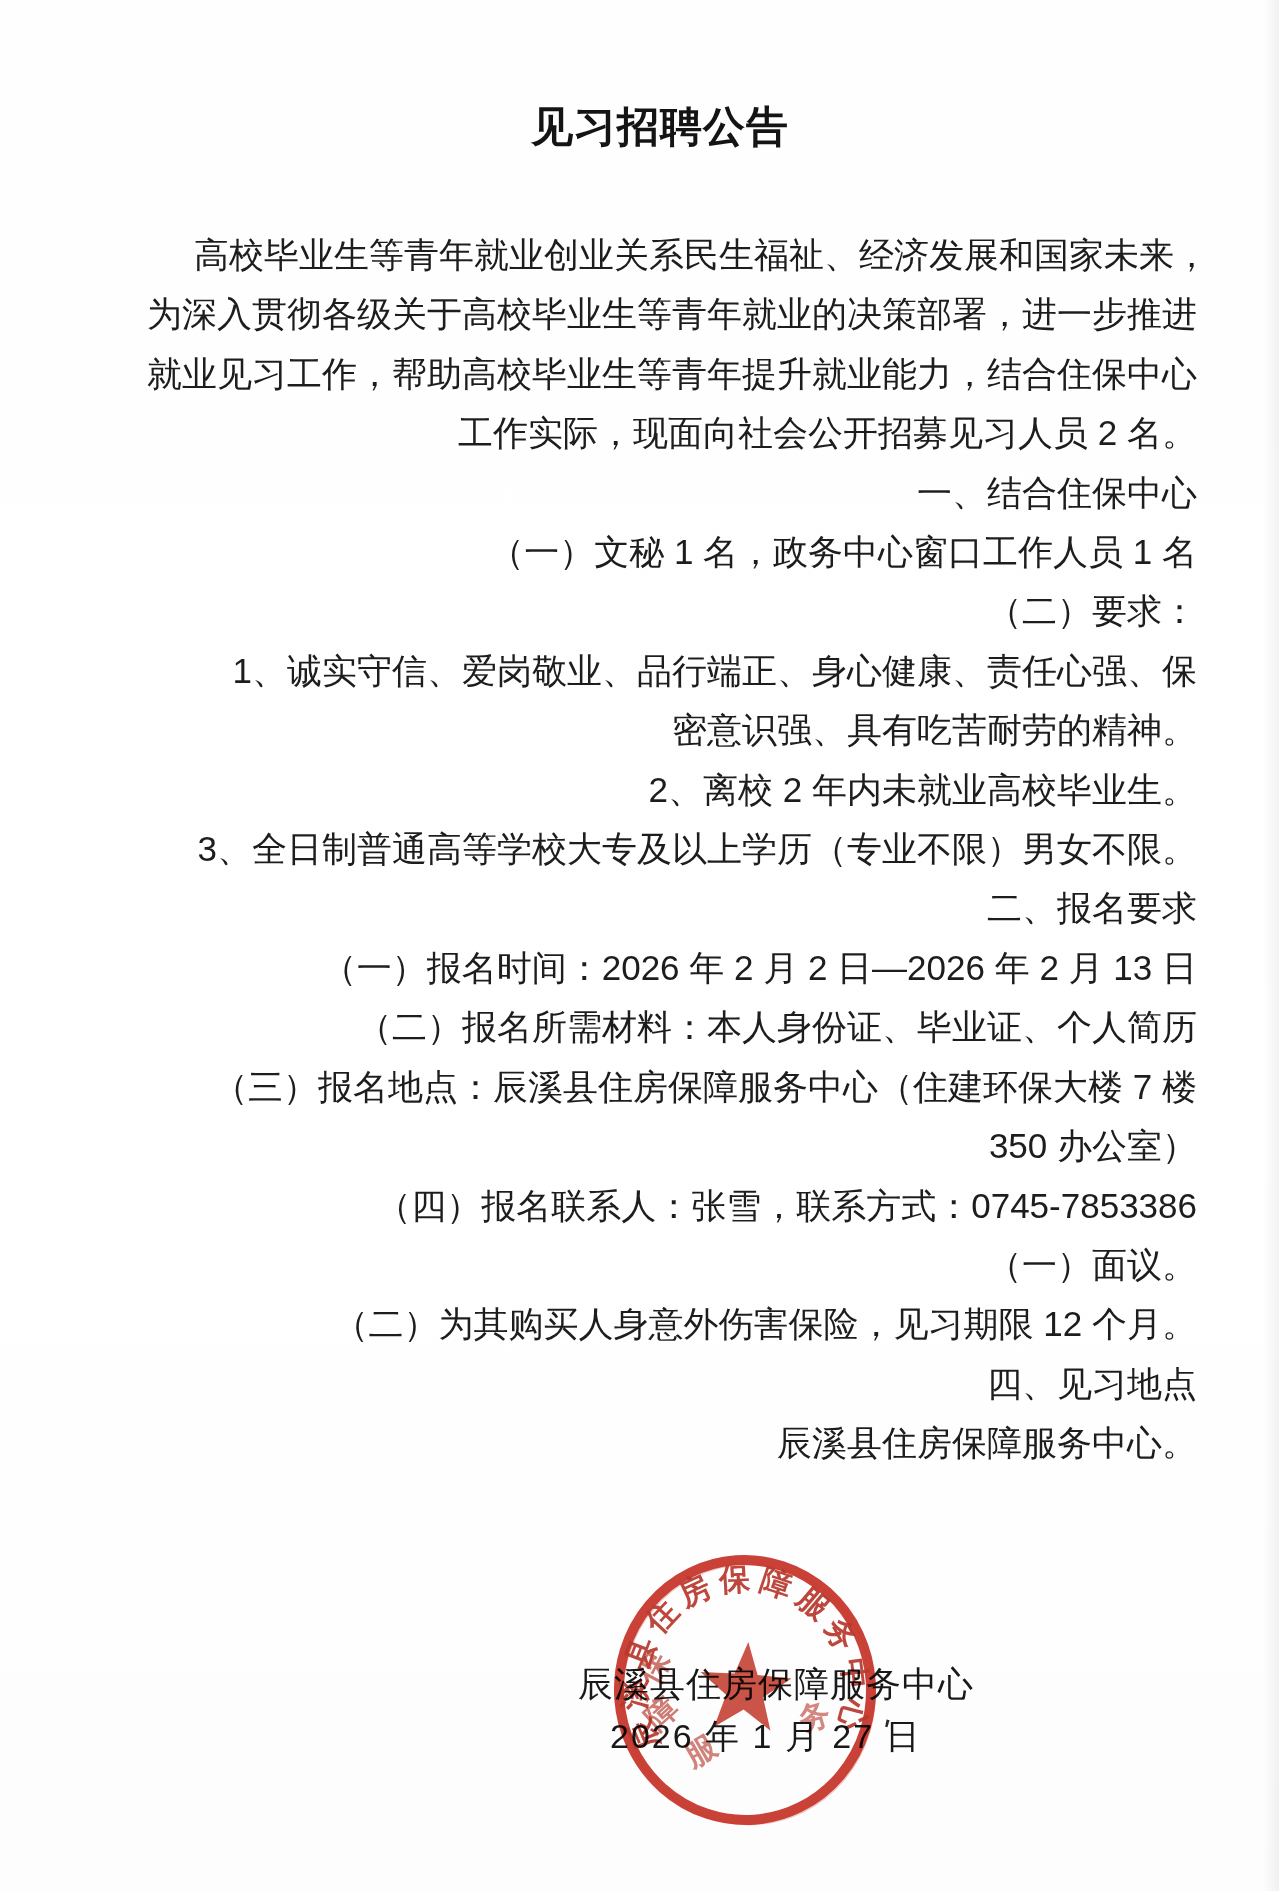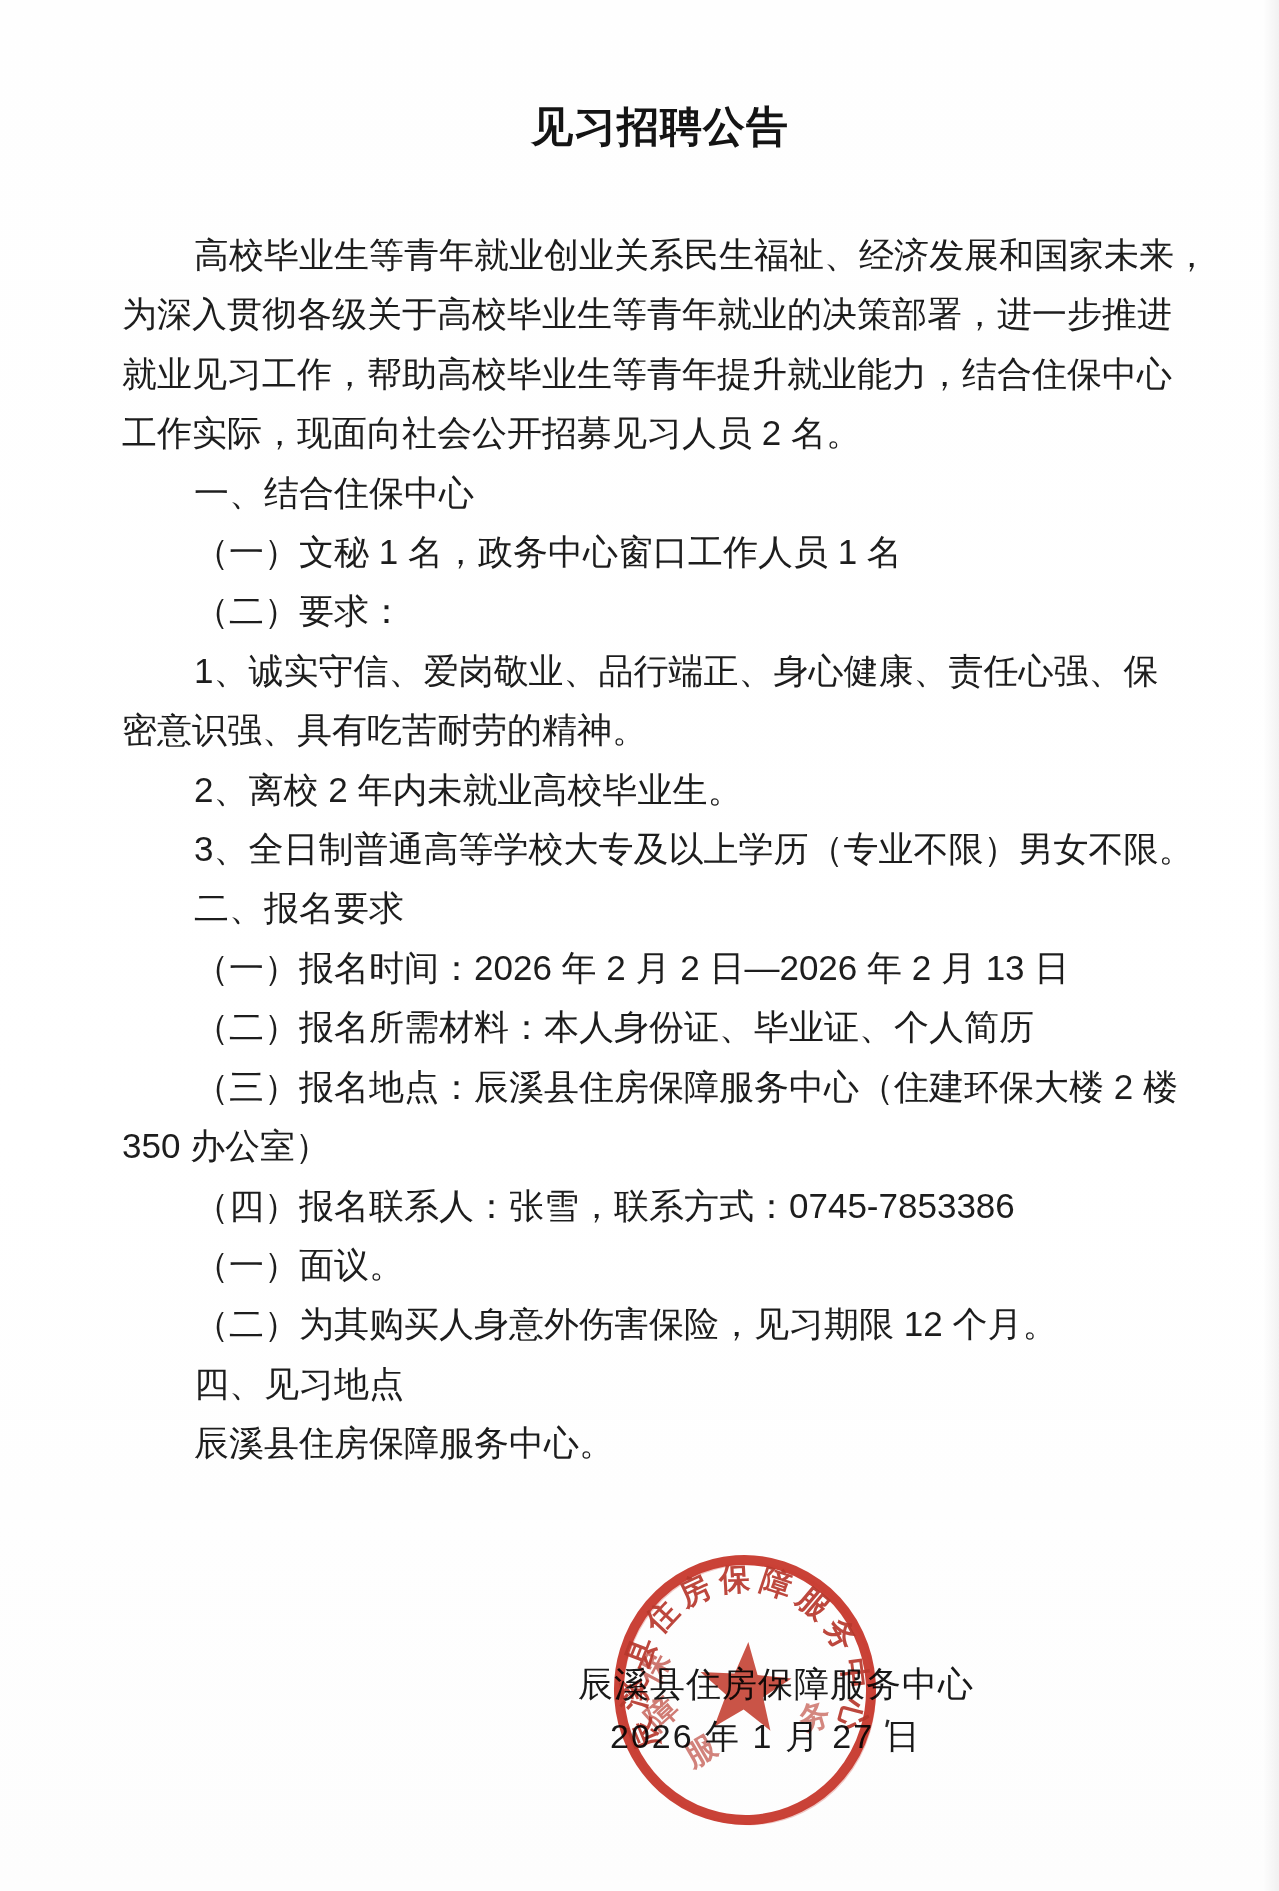--- a/index.html
+++ b/index.html
@@ -30,21 +30,21 @@
   }
   .doc-body{
     position:absolute;
     left:122px;top:225px;
     width:1075px;
     font-size:35px;
     line-height:59.4px;
     color:#1d1d1d;
     text-align:left;
   }
-  .doc-line{white-space:nowrap;}
+  .doc-line{white-space:nowrap;text-align:right;}
   .doc-line.indent{padding-left:72px;}
   .sig-block{position:absolute;white-space:nowrap;color:#191919;}
   .sig-name{left:578px;top:1661px;font-size:35px;letter-spacing:1px;}
   .sig-date{left:610px;top:1714px;font-size:34px;letter-spacing:2px;}
   .stray-mark{
     left:882px;top:1712px;font-size:34px;color:#2a2a2a;
     transform:rotate(14deg);
   }
   .seal{
     position:absolute;
@@ -75,21 +75,21 @@
     <div class="doc-line indent">一、结合住保中心</div>
     <div class="doc-line indent">（一）文秘 1 名，政务中心窗口工作人员 1 名</div>
     <div class="doc-line indent">（二）要求：</div>
     <div class="doc-line indent">1、诚实守信、爱岗敬业、品行端正、身心健康、责任心强、保</div>
     <div class="doc-line">密意识强、具有吃苦耐劳的精神。</div>
     <div class="doc-line indent">2、离校 2 年内未就业高校毕业生。</div>
     <div class="doc-line indent">3、全日制普通高等学校大专及以上学历（专业不限）男女不限。</div>
     <div class="doc-line indent">二、报名要求</div>
     <div class="doc-line indent">（一）报名时间：2026 年 2 月 2 日—2026 年 2 月 13 日</div>
     <div class="doc-line indent">（二）报名所需材料：本人身份证、毕业证、个人简历</div>
-    <div class="doc-line indent">（三）报名地点：辰溪县住房保障服务中心（住建环保大楼 2 楼</div>
+    <div class="doc-line indent">（三）报名地点：辰溪县住房保障服务中心（住建环保大楼 7 楼</div>
     <div class="doc-line">350 办公室）</div>
     <div class="doc-line indent">（四）报名联系人：张雪，联系方式：0745-7853386</div>
     <div class="doc-line indent">（一）面议。</div>
     <div class="doc-line indent">（二）为其购买人身意外伤害保险，见习期限 12 个月。</div>
     <div class="doc-line indent">四、见习地点</div>
     <div class="doc-line indent">辰溪县住房保障服务中心。</div>
   </div>
 
   <div class="sig-block sig-name">辰溪县住房保障服务中心</div>
 

